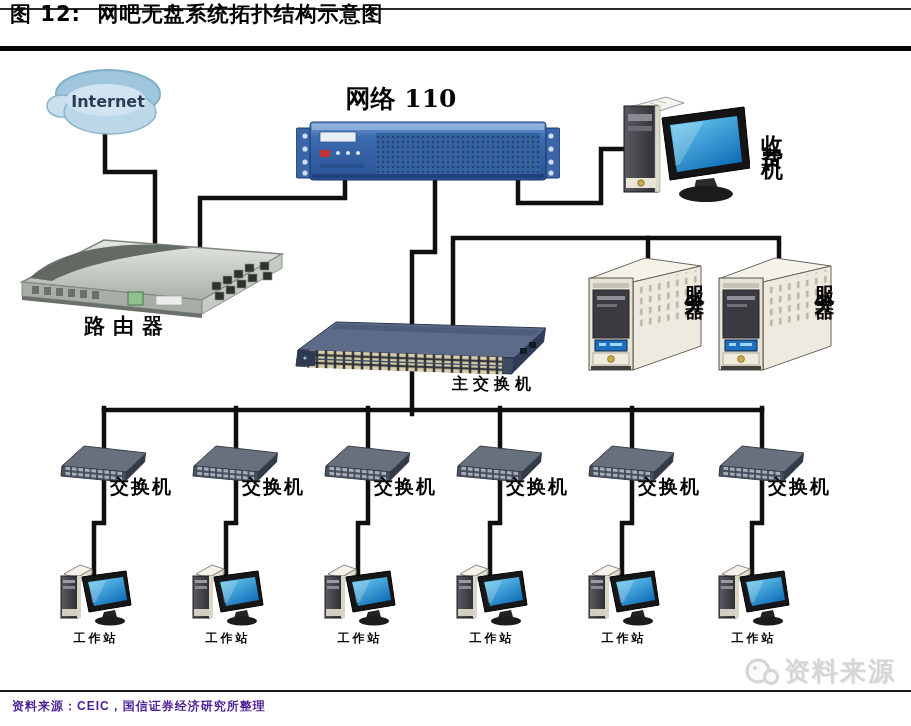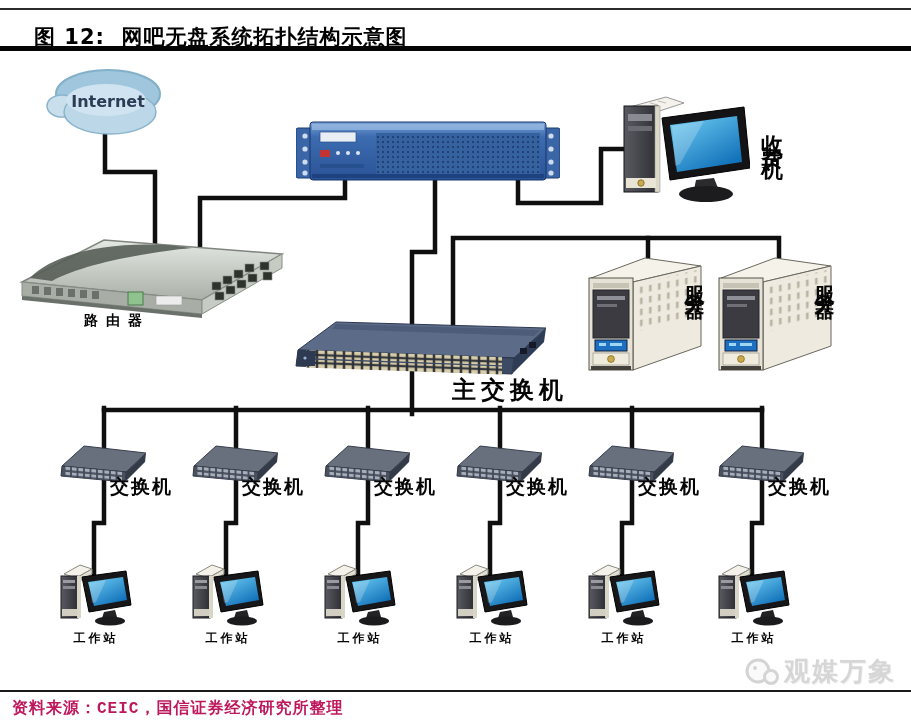--- a/index.html
+++ b/index.html
@@ -1,31 +1,31 @@
 <!DOCTYPE html>
 <html><head>
 <meta charset="utf-8">
 <style>
   html,body{margin:0;padding:0;background:#ffffff;}
   .canvas{position:relative;width:911px;height:726px;background:#fff;overflow:hidden;
           font-family:"DejaVu Sans",sans-serif;}
   .abs{position:absolute;}
   .hairline{left:0;top:8px;width:911px;height:2px;background:#2a2a2a;}
   .titlebar{left:0;top:46px;width:911px;height:5px;background:#050505;}
-  .title{left:10px;top:23px;font-size:21px;font-weight:700;color:#000;letter-spacing:1px;
-         font-family:"DejaVu Sans",sans-serif;white-space:pre;margin-left:24px;}
+  .title{left:10px;top:0;font-size:21px;font-weight:700;color:#000;letter-spacing:1px;
+         font-family:"DejaVu Sans",sans-serif;white-space:pre;}
   .footrule{left:0;top:690px;width:911px;height:2px;background:#1a1a1a;}
-  .source{left:12px;top:698px;font-size:16px;font-weight:700;color:#be185d;
-          font-family:Liberation Mono, monospace;letter-spacing:1px;}
+  .source{left:12px;top:698px;font-size:12px;font-weight:700;color:#4c1d95;
+          font-family:Liberation Sans, sans-serif;letter-spacing:1px;}
   .dlabel{font-family:"DejaVu Serif",serif;font-weight:700;color:#050505;}
   .vlabel{font-family:"DejaVu Serif",serif;font-weight:700;color:#050505;
           writing-mode:vertical-rl;text-orientation:upright;}
   .net110-label{left:336px;top:82px;width:130px;text-align:center;font-size:25px;}
-  .router-label{left:84px;top:312px;font-size:14px;letter-spacing:8px;}
-  .mainswitch-label{left:452px;top:374px;font-size:24px;letter-spacing:5px;}
+  .router-label{left:84px;top:312px;font-size:21px;letter-spacing:8px;}
+  .mainswitch-label{left:452px;top:374px;font-size:16px;letter-spacing:5px;}
   .billing-label{left:758px;top:118px;font-size:22px;letter-spacing:11px;}
   .server-label{top:270px;font-size:20px;letter-spacing:7px;}
   .sw-label{top:474px;font-size:19px;letter-spacing:2px;}
   .ws-label{top:630px;width:84px;text-align:center;font-size:12px;letter-spacing:3px;}
   .wires{left:0;top:0;}
   .watermark{left:742px;top:654px;width:166px;display:flex;align-items:center;gap:4px;}
   .watermark-text{font-size:26px;font-weight:700;color:#d6d6d6;letter-spacing:2px;
                   font-family:"DejaVu Sans",sans-serif;text-shadow:1px 1px 0 #f2f2f2;}
   svg{display:block;}
 </style>
@@ -226,20 +226,21 @@
   </svg>
 
   <svg class="abs" style="left:42px;top:60px" width="126" height="92" viewBox="0 0 126 92">
     <ellipse cx="66" cy="34" rx="52" ry="24" fill="#9fc6dd" stroke="#82b0c8" stroke-width="2"></ellipse>
     <ellipse cx="20" cy="46" rx="15" ry="11" fill="#c9dfec" stroke="#8ab4cc" stroke-width="1.5"></ellipse>
     <ellipse cx="68" cy="52" rx="46" ry="22" fill="#bcd8e8" stroke="#8ab4cc" stroke-width="1.5"></ellipse>
     <ellipse cx="64" cy="40" rx="40" ry="16" fill="#cfe4f0"></ellipse>
     <text x="66" y="47" text-anchor="middle" font-size="16" font-weight="bold" fill="#2c3c55" font-family="DejaVu Sans, sans-serif">Internet</text>
   </svg>
 
+  <div class="abs dlabel net110-label">网络 110</div>
   <svg class="abs" style="left:296px;top:120px" width="264" height="62">
     <use href="#sym-net110"></use>
   </svg>
 
   <svg class="abs" style="left:600px;top:94px" width="150" height="112">
     <use href="#sym-billing"></use>
   </svg>
   <div class="abs vlabel billing-label">收费机</div>
 
   <svg class="abs" style="left:16px;top:224px" width="272" height="96">
@@ -314,19 +315,19 @@
       <use href="#sym-ws"></use>
     </svg>
   <div class="abs dlabel ws-label" style="left:712px">工作站</div>
 
   <div class="abs watermark">
     <svg width="38" height="34" viewBox="0 0 38 34">
       <circle cx="16" cy="16" r="11" fill="#fafafa" stroke="#d4d4d4" stroke-width="3"></circle>
       <circle cx="29" cy="22" r="6.5" fill="#fafafa" stroke="#d4d4d4" stroke-width="3"></circle>
       <circle cx="13" cy="13" r="2" fill="#d4d4d4"></circle>
     </svg>
-    <span class="watermark-text">观媒万象</span>
+    <span class="watermark-text">资料来源</span>
   </div>
 
   <div class="abs footrule"></div>
   <div class="abs source">资料来源：CEIC，国信证券经济研究所整理</div>
 
 </div>
 
 </body></html>

